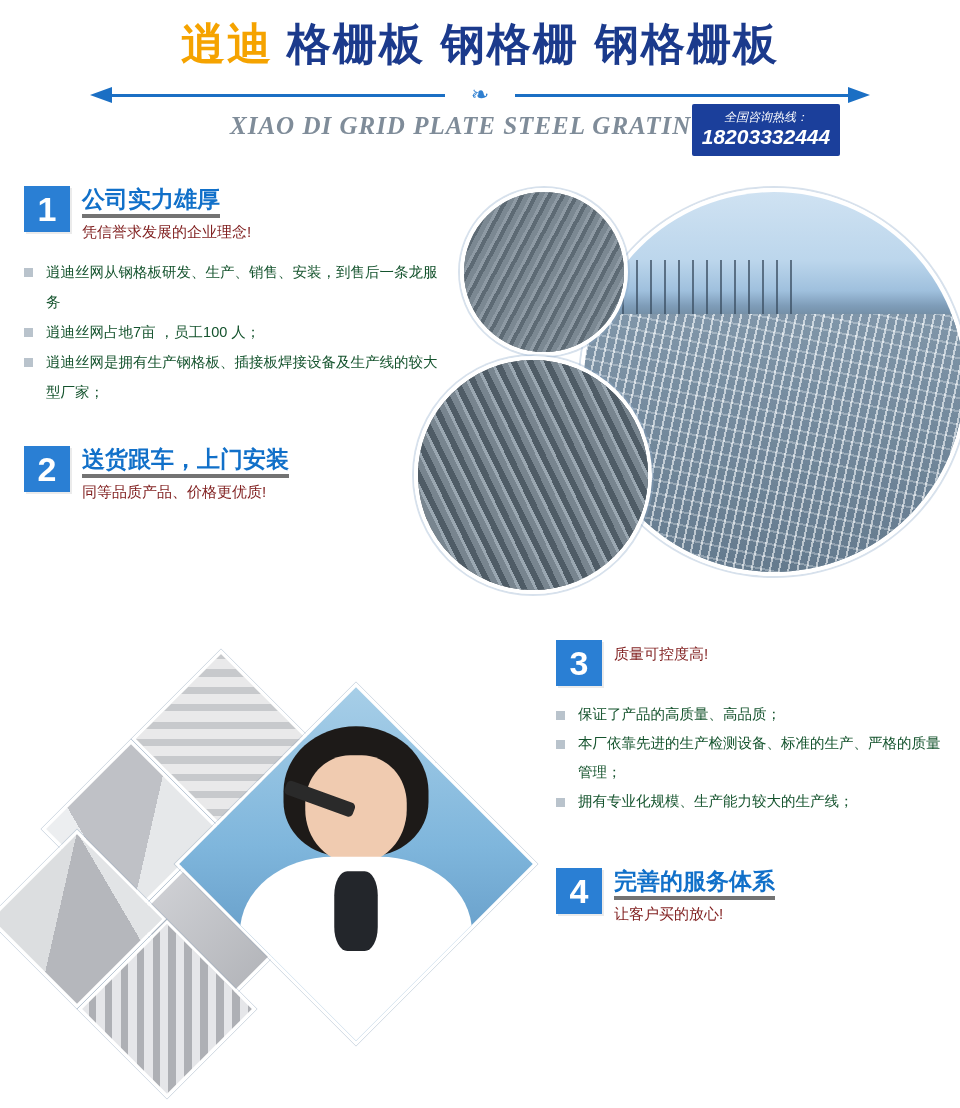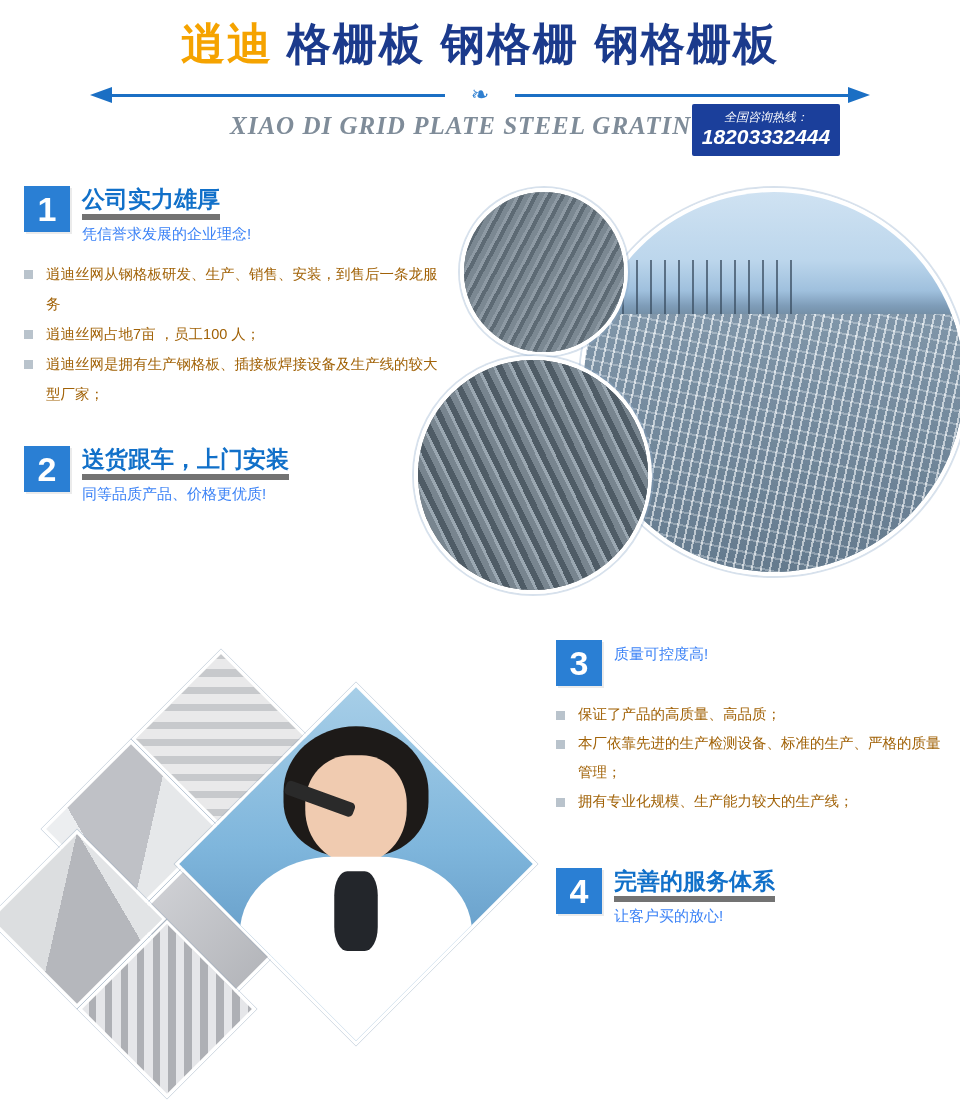--- a/index.html
+++ b/index.html
@@ -100,37 +100,37 @@
     box-shadow:2px 2px 0 rgba(0,0,0,0.08);
   }
   .blk-head{
     display:flex;align-items:flex-start;gap:12px;
   }
   .blk-head-text{padding-top:0;}
   .blk-title{
     font-size:23px;font-weight:bold;color:#1170c9;line-height:26px;
   }
   .blk-sub{
-    font-size:15px;color:#3b82f6;line-height:22px;margin-top:3px;
+    font-size:15px;color:#7f1d1d;line-height:22px;margin-top:3px;
     border-bottom:none;
   }
   .blk-title-line{
-    border-bottom:6px solid #737373;
+    border-bottom:4px solid #737373;
     display:inline-block;
     padding-bottom:2px;
   }
   ul.bullets{
     list-style:none;margin:14px 0 0 0;padding:0;
   }
   ul.bullets li{
     position:relative;
     padding-left:22px;
     font-size:14.5px;
     line-height:30px;
-    color:#a16207;
+    color:#14532d;
   }
   ul.bullets li::before{
     content:"";
     position:absolute;left:0;top:11px;
     width:9px;height:9px;
     background:#b9c3cc;
   }
 
   
   .sec-left{

